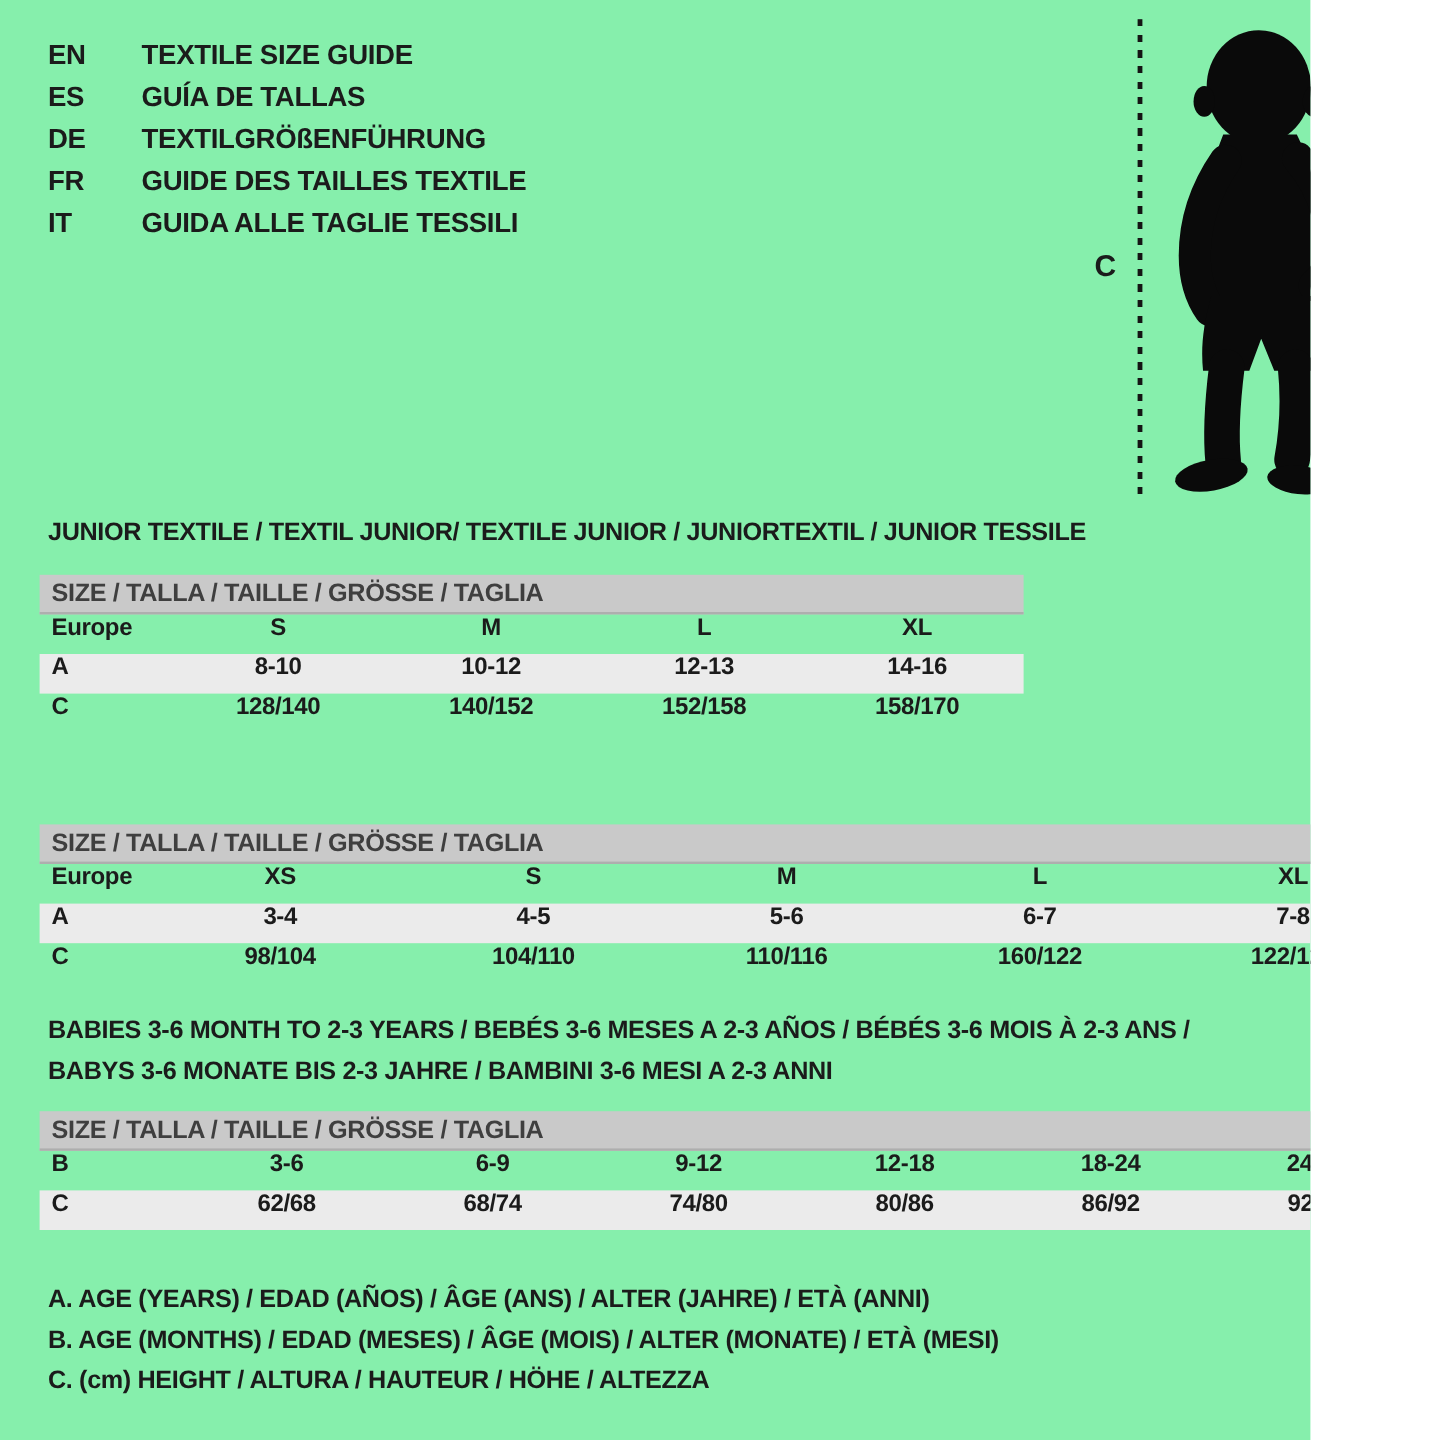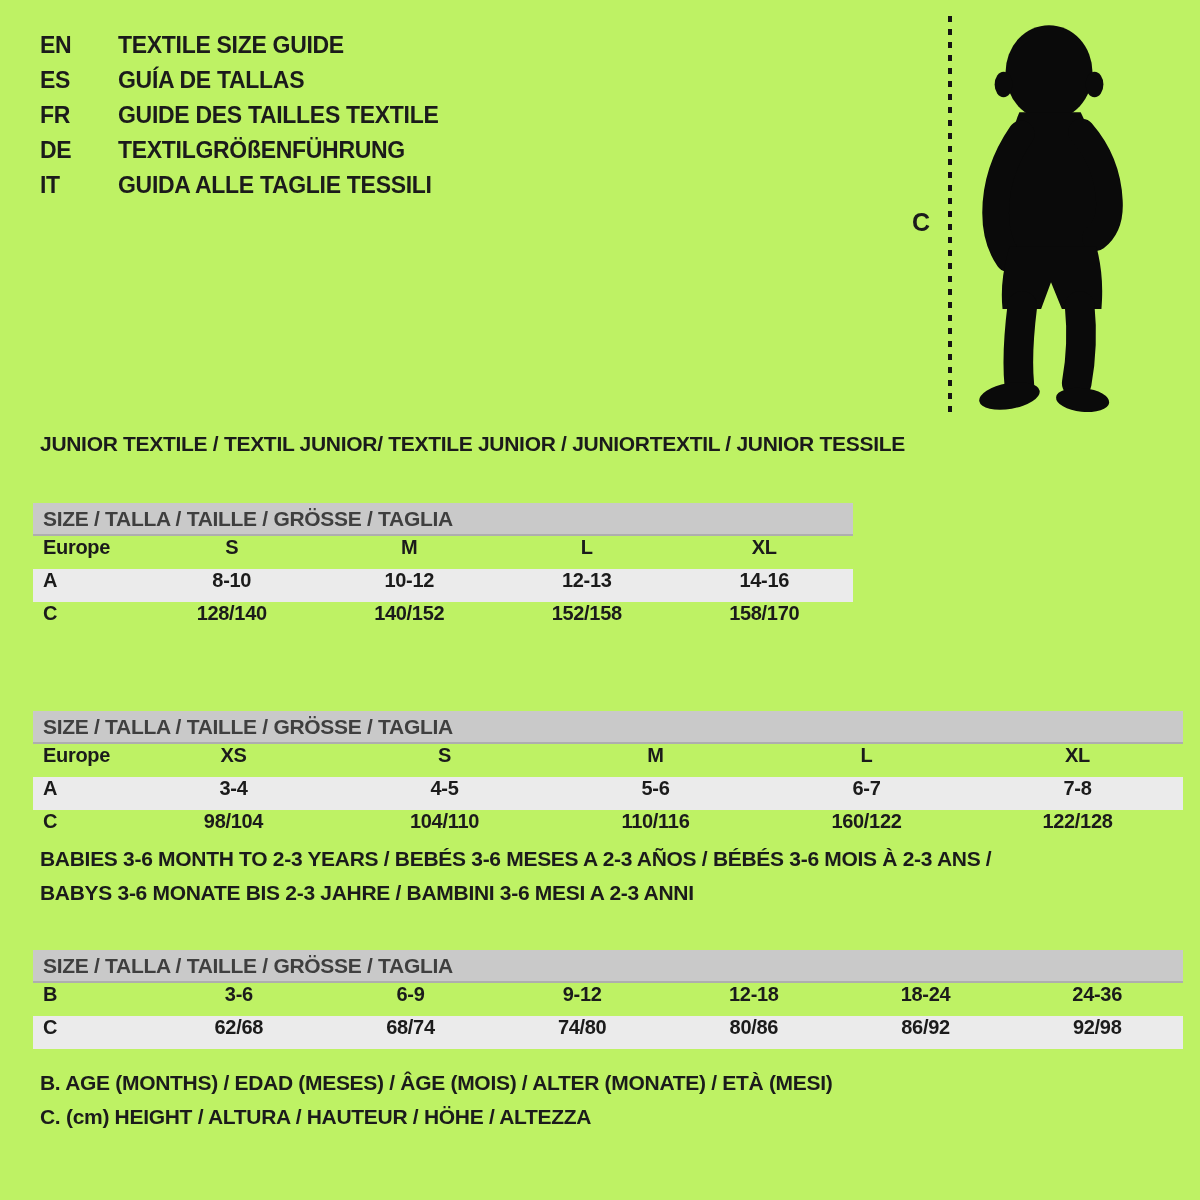--- a/index.html
+++ b/index.html
@@ -3,23 +3,23 @@
 <meta charset="utf-8">
 <style>
   html, body {
     margin: 0;
     padding: 0;
     background: #ffffff;
     font-family: "Liberation Sans", sans-serif;
   }
   .canvas {
     position: relative;
-    width: 1200px;
+    width: 1092px;
     height: 1200px;
-    background: #bef264;
+    background: #86efac;
     color: #1b1b1b;
     overflow: hidden;
   }
   
   .lang-block {
     position: absolute;
     left: 40px;
     top: 28px;
   }
   .lang-row {
@@ -70,21 +70,20 @@
   .title-babies   { top: 842px; line-height: 34px; }
   .subscript { font-size: 0.62em; vertical-align: -0.25em; }
 
   
   .sg-table {
     position: absolute;
     left: 33px;
     font-size: 20px;
     font-weight: 700;
     letter-spacing: -0.3px;
-    margin-top: 24px;
   }
   .junior   { top: 479px; width: 820px;  }
   .children { top: 687px; width: 1150px; }
   .babies   { top: 926px; width: 1150px; }
   .sg-header {
     height: 33px;
     background: #c9c9c9;
     color: #3f3f3f;
     display: flex;
     align-items: center;
@@ -134,26 +133,26 @@
   <div class="lang-block">
     <div class="lang-row">
       <span class="lang-code">EN</span>
       <span class="lang-label">TEXTILE SIZE GUIDE</span>
     </div>
     <div class="lang-row">
       <span class="lang-code">ES</span>
       <span class="lang-label">GUÍA DE TALLAS</span>
     </div>
     <div class="lang-row">
+      <span class="lang-code">DE</span>
+      <span class="lang-label">TEXTILGRÖßENFÜHRUNG</span>
+    </div>
+    <div class="lang-row">
       <span class="lang-code">FR</span>
       <span class="lang-label">GUIDE DES TAILLES TEXTILE</span>
-    </div>
-    <div class="lang-row">
-      <span class="lang-code">DE</span>
-      <span class="lang-label">TEXTILGRÖßENFÜHRUNG</span>
     </div>
     <div class="lang-row">
       <span class="lang-code">IT</span>
       <span class="lang-label">GUIDA ALLE TAGLIE TESSILI</span>
     </div>
   </div>
 
   <div class="measure-line"></div>
   <div class="measure-label">C</div>
   <svg class="silhouette" viewBox="0 0 180 400" xmlns="http://www.w3.org/2000/svg">
@@ -246,17 +245,18 @@
       <span class="sg-cell">62/68</span>
       <span class="sg-cell">68/74</span>
       <span class="sg-cell">74/80</span>
       <span class="sg-cell">80/86</span>
       <span class="sg-cell">86/92</span>
       <span class="sg-cell">92/98</span>
     </div>
   </div>
 
   <div class="legend">
+    <div class="legend-line">A. AGE (YEARS) / EDAD (AÑOS) / ÂGE (ANS) / ALTER (JAHRE) / ETÀ (ANNI)</div>
     <div class="legend-line">B. AGE (MONTHS) / EDAD (MESES) / ÂGE (MOIS) / ALTER (MONATE) / ETÀ (MESI)</div>
     <div class="legend-line">C. (cm) HEIGHT / ALTURA / HAUTEUR / HÖHE / ALTEZZA</div>
   </div>
 
 </div>
 
 </body></html>

